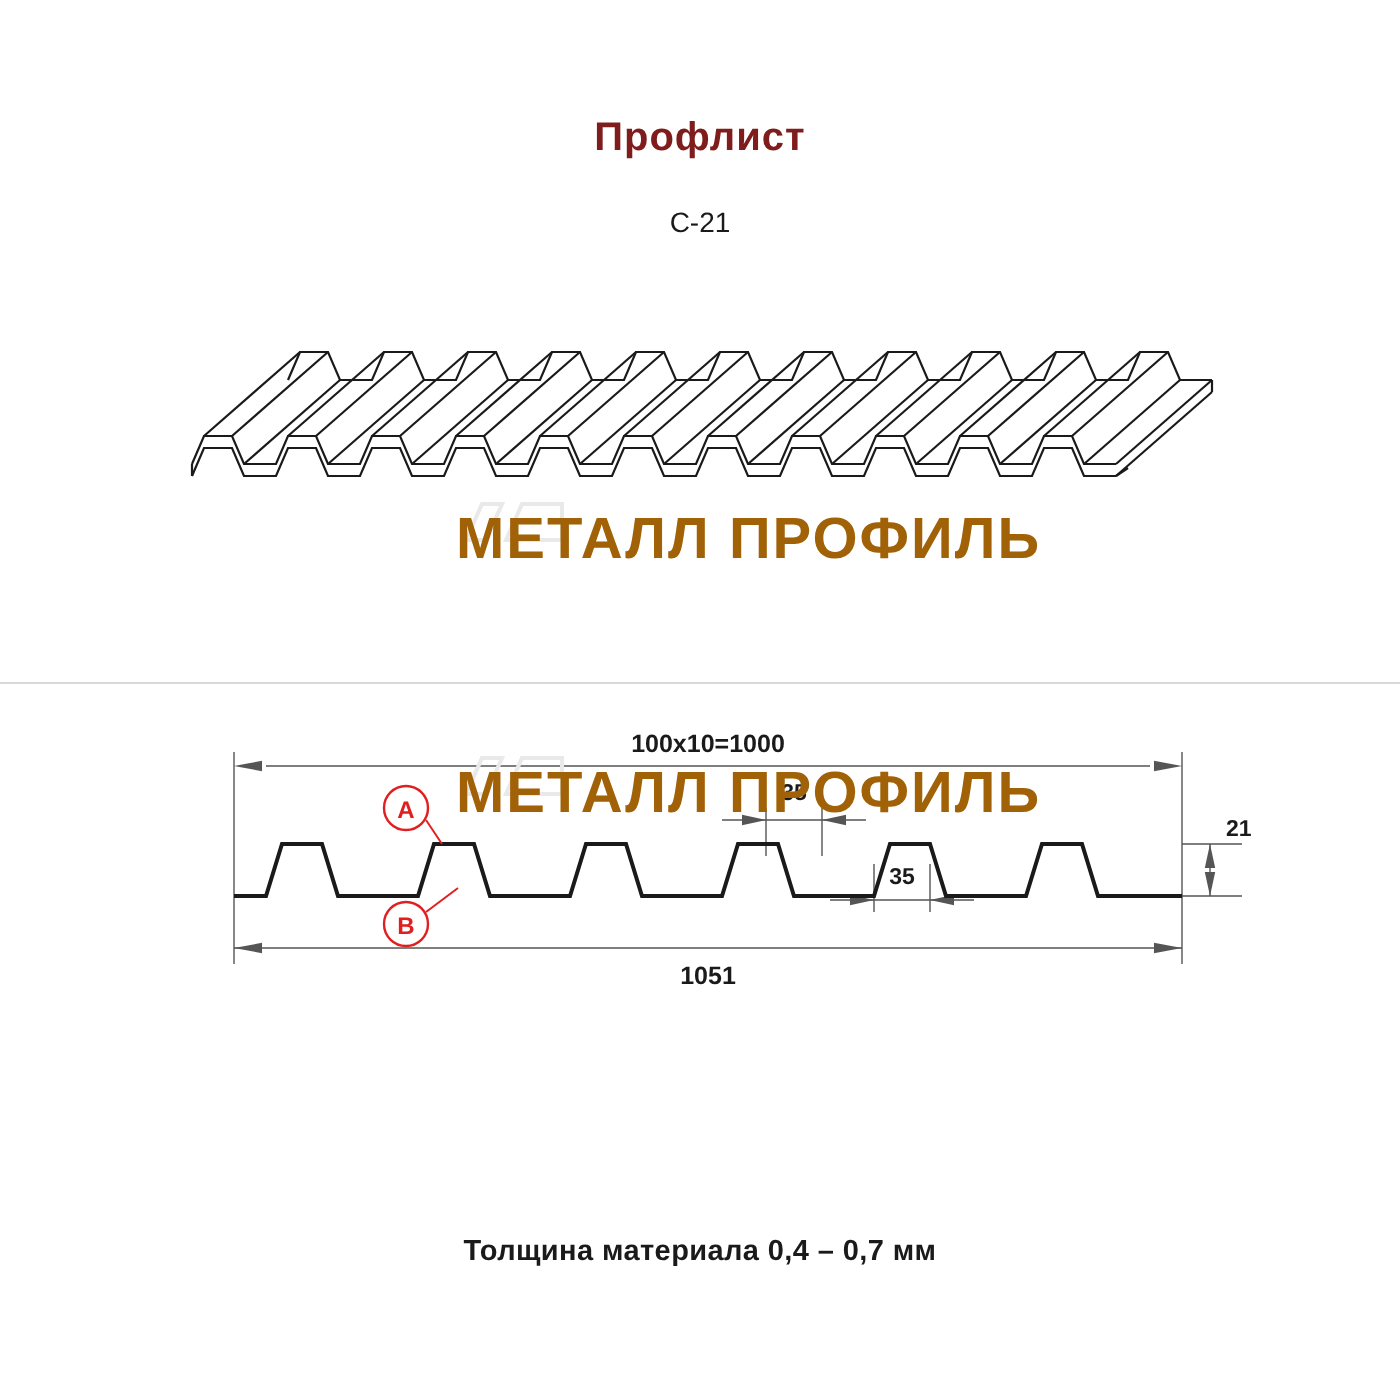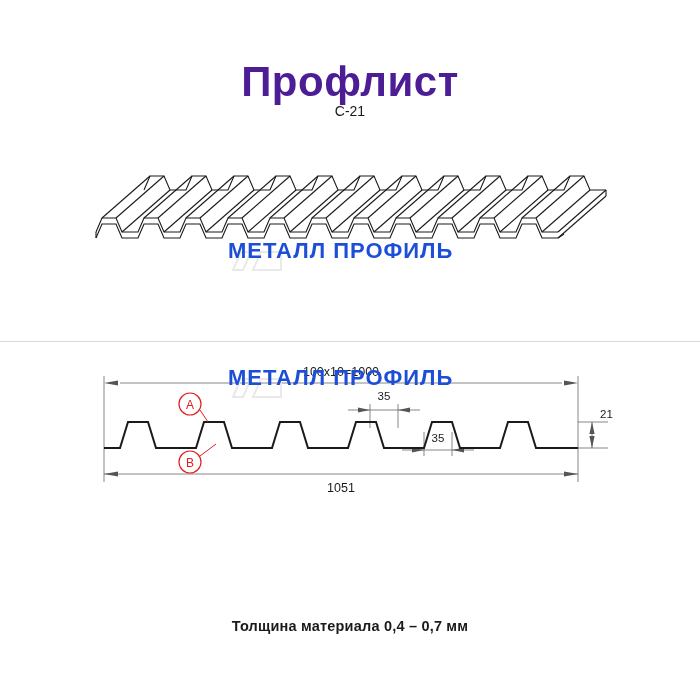--- a/index.html
+++ b/index.html
@@ -18,24 +18,24 @@
     width: 700px;
     height: 700px;
   }
   
   .title {
     position: absolute;
     top: 58px;
     left: 0;
     width: 700px;
     text-align: center;
-    font-size: 42px;
+    font-size: 20px;
     font-weight: bold;
     letter-spacing: 0.5px;
-    color: #4c1d95;
+    color: #7f1d1d;
   }
   .subtitle {
     position: absolute;
     top: 103px;
     left: 0;
     width: 700px;
     text-align: center;
     font-size: 14px;
     font-weight: normal;
     color: #1a1a1a;
@@ -64,35 +64,37 @@
   .iso-wrap {
     position: absolute;
     left: 86px;
     top: 150px;
     width: 530px;
     height: 130px;
   }
   
   .tech-wrap {
     position: absolute;
-    left: 80px;
+    left: 93px;
     top: 352px;
     width: 545px;
     height: 150px;
+    font-weight: bold;
   }
   
   .wm {
     position: absolute;
-    color: #1d4ed8;
-    font-weight: bold;
-    font-size: 22px;
+    color: #a16207;
+    font-weight: bold;
+    font-size: 29px;
     letter-spacing: 1px;
     white-space: nowrap;
     pointer-events: none;
     user-select: none;
+    margin-top: 16px;
   }
   .wm1 { left: 228px; top: 238px; }
   .wm2 { left: 228px; top: 365px; }
   .wm-ico {
     position: absolute;
     pointer-events: none;
     user-select: none;
   }
   .wmi1 { left: 229px; top: 240px; }
   .wmi2 { left: 229px; top: 367px; }

